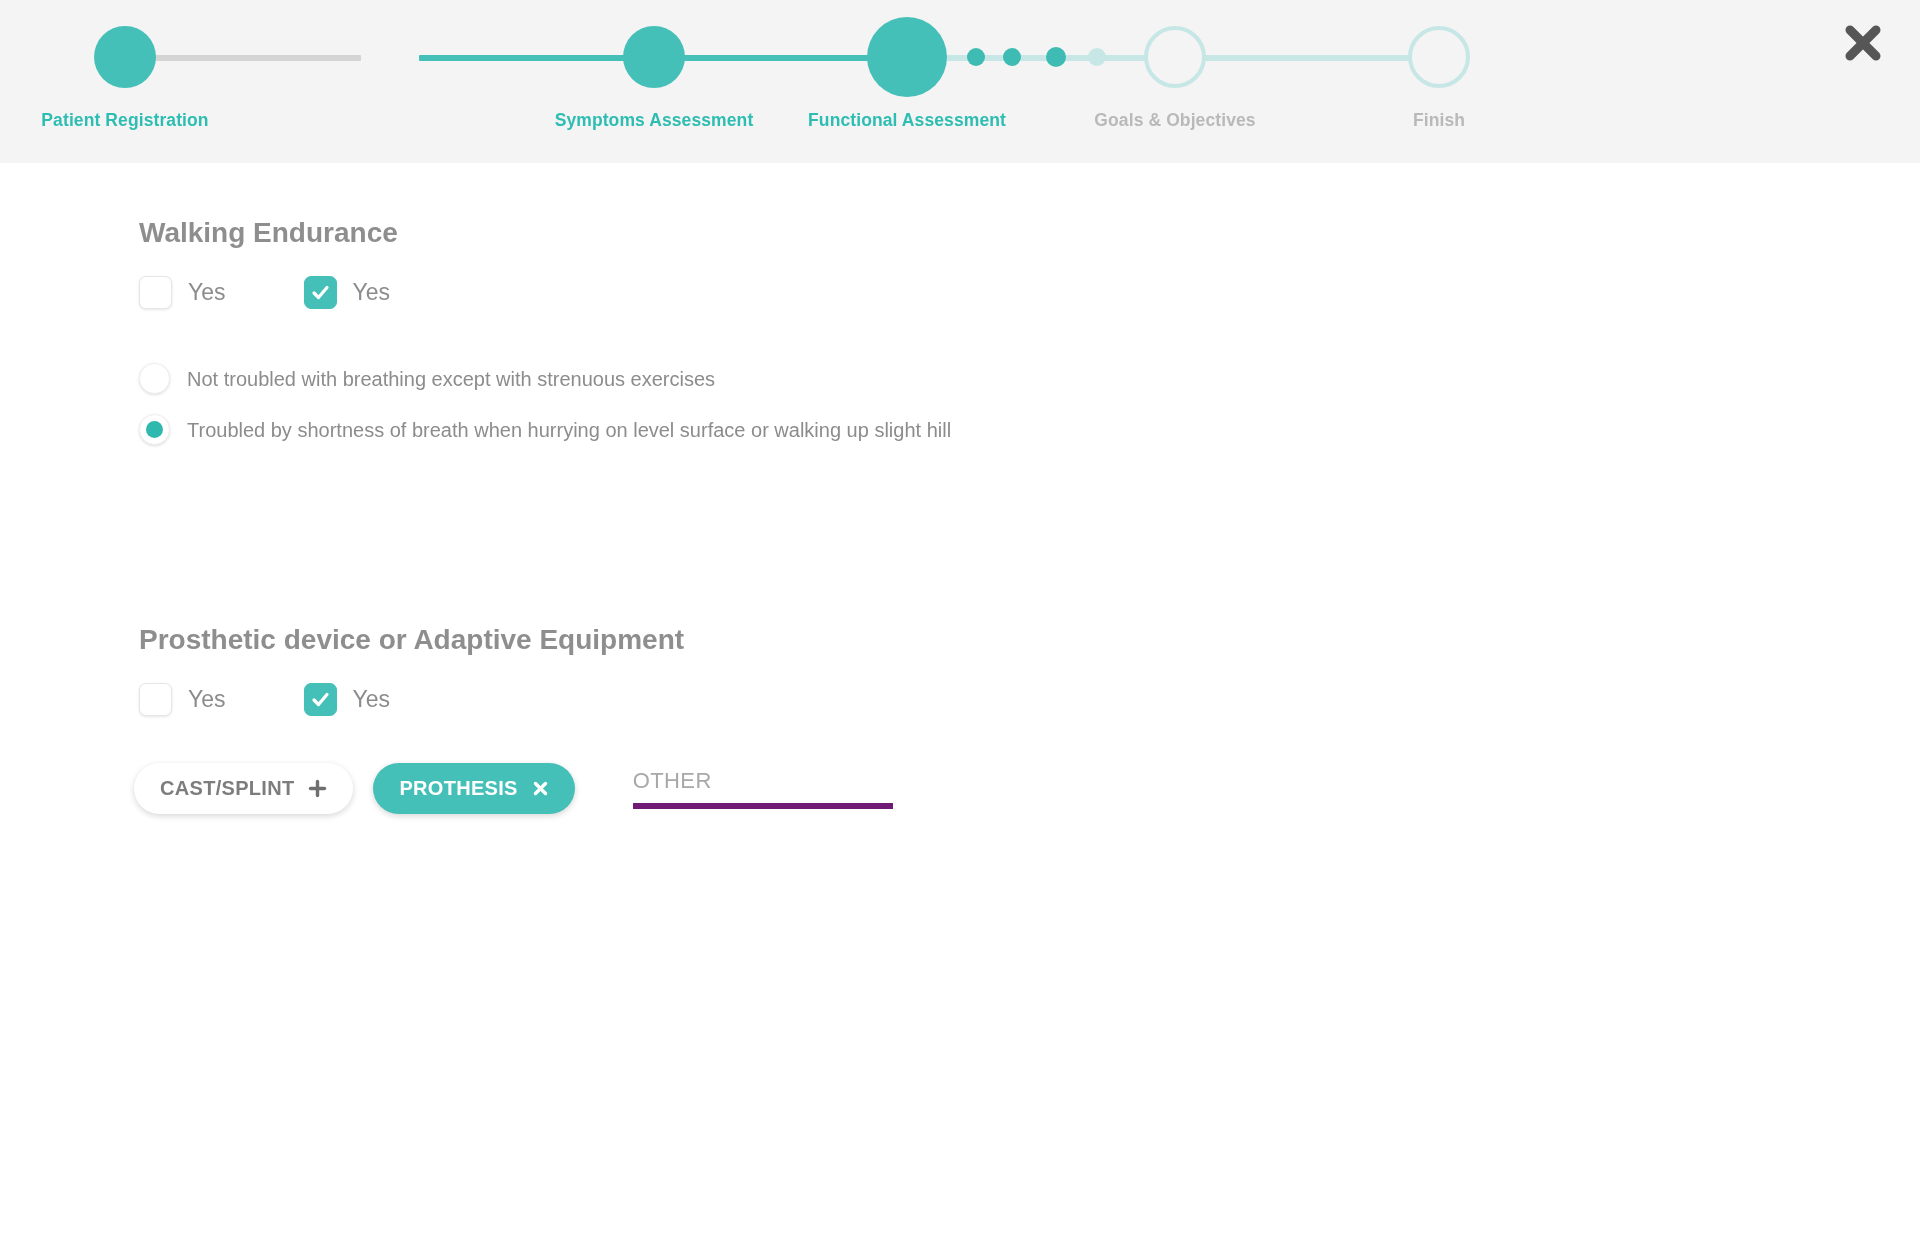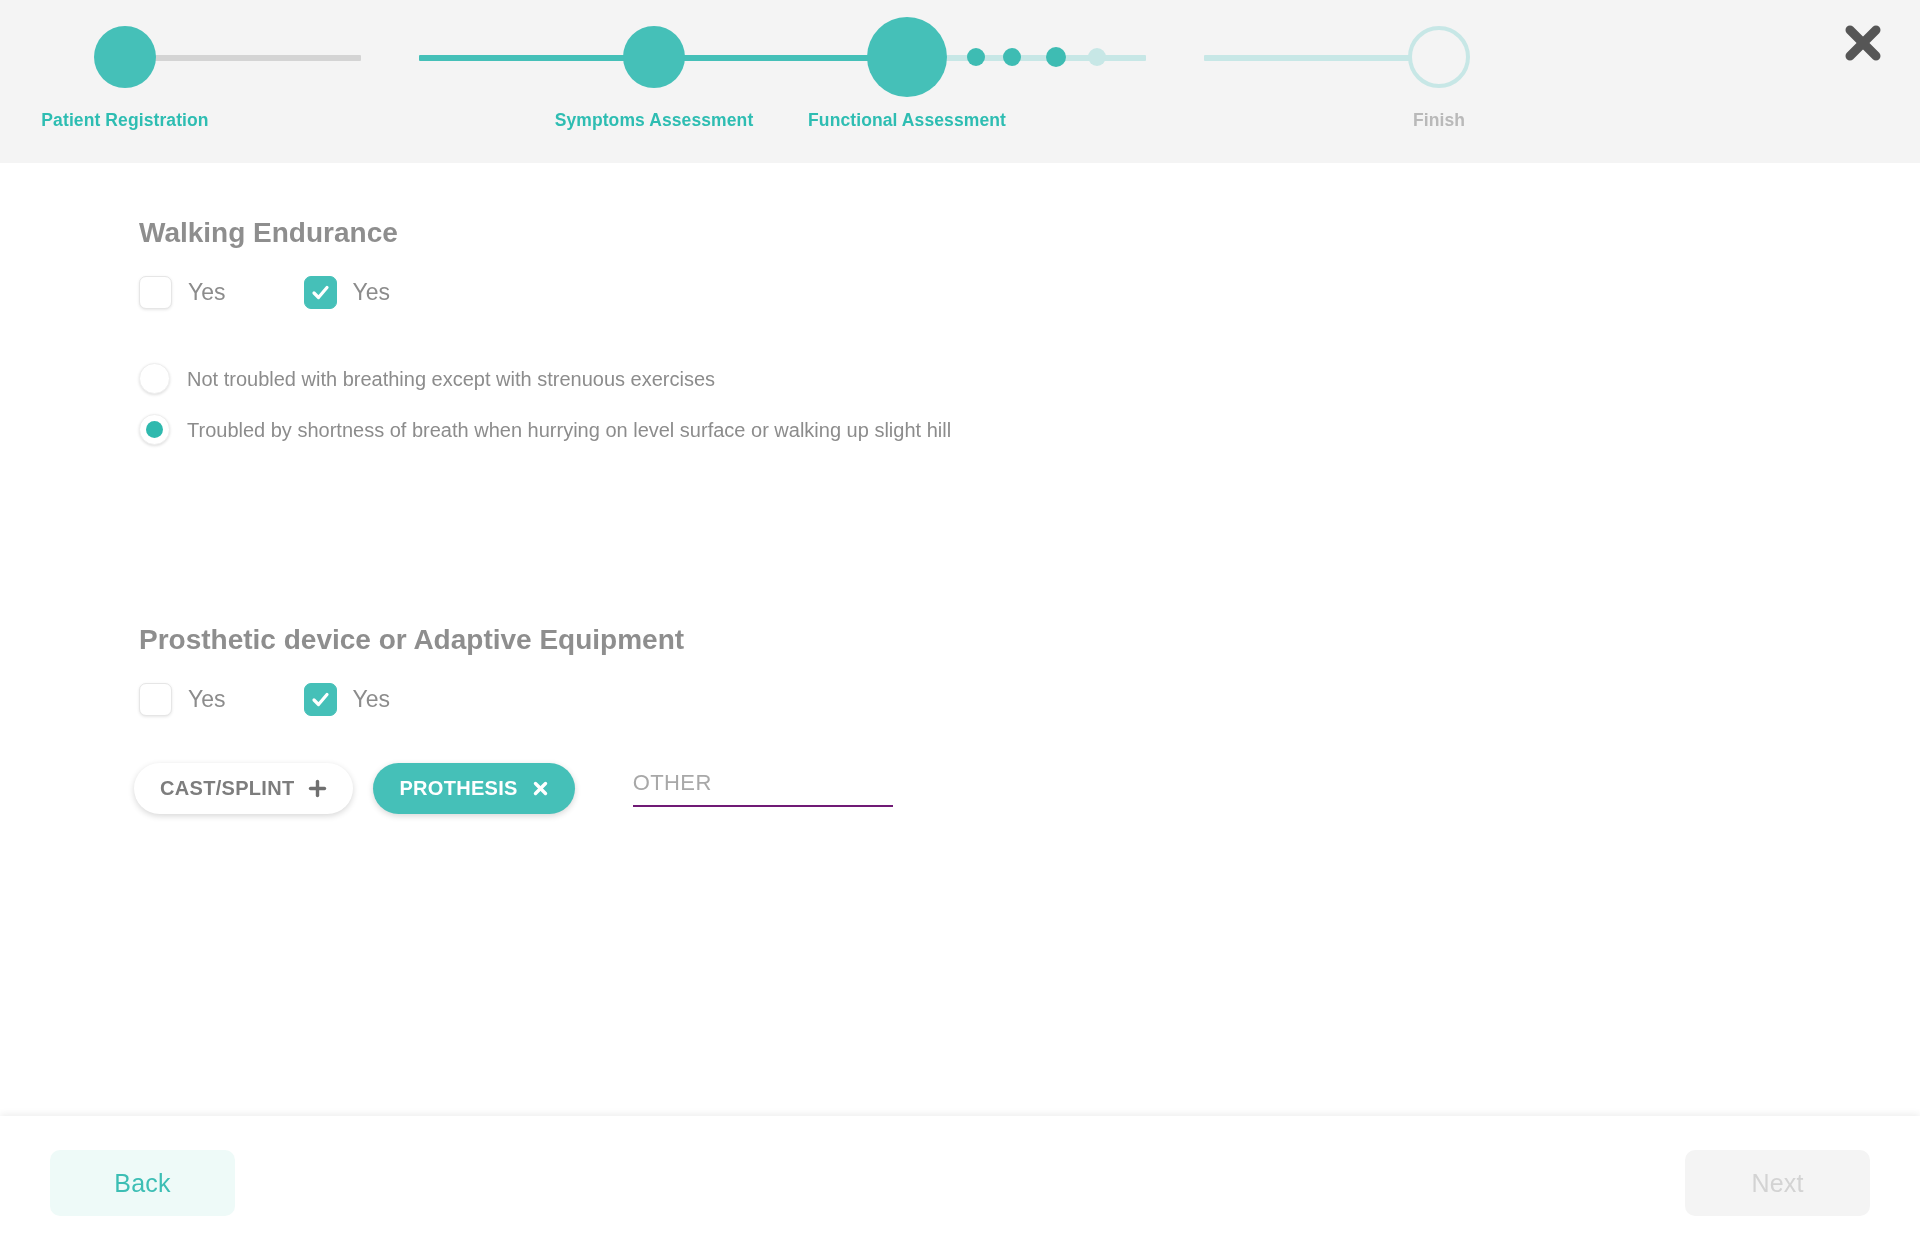--- a/index.html
+++ b/index.html
@@ -240,21 +240,21 @@
   .chip-icon {
     margin-left: 14px;
     display: flex;
     align-items: center;
     justify-content: center;
   }
 
   .other-field {
     margin-left: 58px;
     width: 260px;
-    border-bottom: 2px solid #701a75;
+    border-bottom: 6px solid #701a75;
     padding-bottom: 9px;
   }
   .other-input {
     border: 0;
     outline: 0;
     width: 100%;
     background: transparent;
     font-family: "Liberation Sans", sans-serif;
     font-size: 22px;
     color: #9a9a9a;
@@ -324,20 +324,26 @@
             <div class="node done" style="width: 62px; height: 62px;"></div>
           </div>
           <div class="step-label on">Symptoms Assessment</div>
         </div>
         <div class="step" style="left: 747px; width: 320px;">
           <div class="step-node-wrap">
             <div class="node active" style="width: 80px; height: 80px;"></div>
           </div>
           <div class="step-label on">Functional Assessment</div>
         </div>
+        <div class="step" style="left: 1015px; width: 320px;">
+          <div class="step-node-wrap">
+            <div class="node todo" style="width: 62px; height: 62px;"></div>
+          </div>
+          <div class="step-label off">Goals &amp; Objectives</div>
+        </div>
         <div class="step" style="left: 1279px; width: 320px;">
           <div class="step-node-wrap">
             <div class="node todo" style="width: 62px; height: 62px;"></div>
           </div>
           <div class="step-label off">Finish</div>
         </div>
       </div>
 
     <div class="close-btn">
       <svg width="42" height="42" viewBox="0 0 42 42" aria-hidden="true">
@@ -427,18 +433,14 @@
         </div>
 
         <div class="other-field">
           <input class="other-input" type="text" placeholder="OTHER" style="">
         </div>
       </div>
     </div>
 
   </div>
 
-  <div class="footer">
-    <button class="btn back">Back</button>
-    <button class="btn next">Next</button>
-  </div>
 
 </div>
 
 </body></html>

